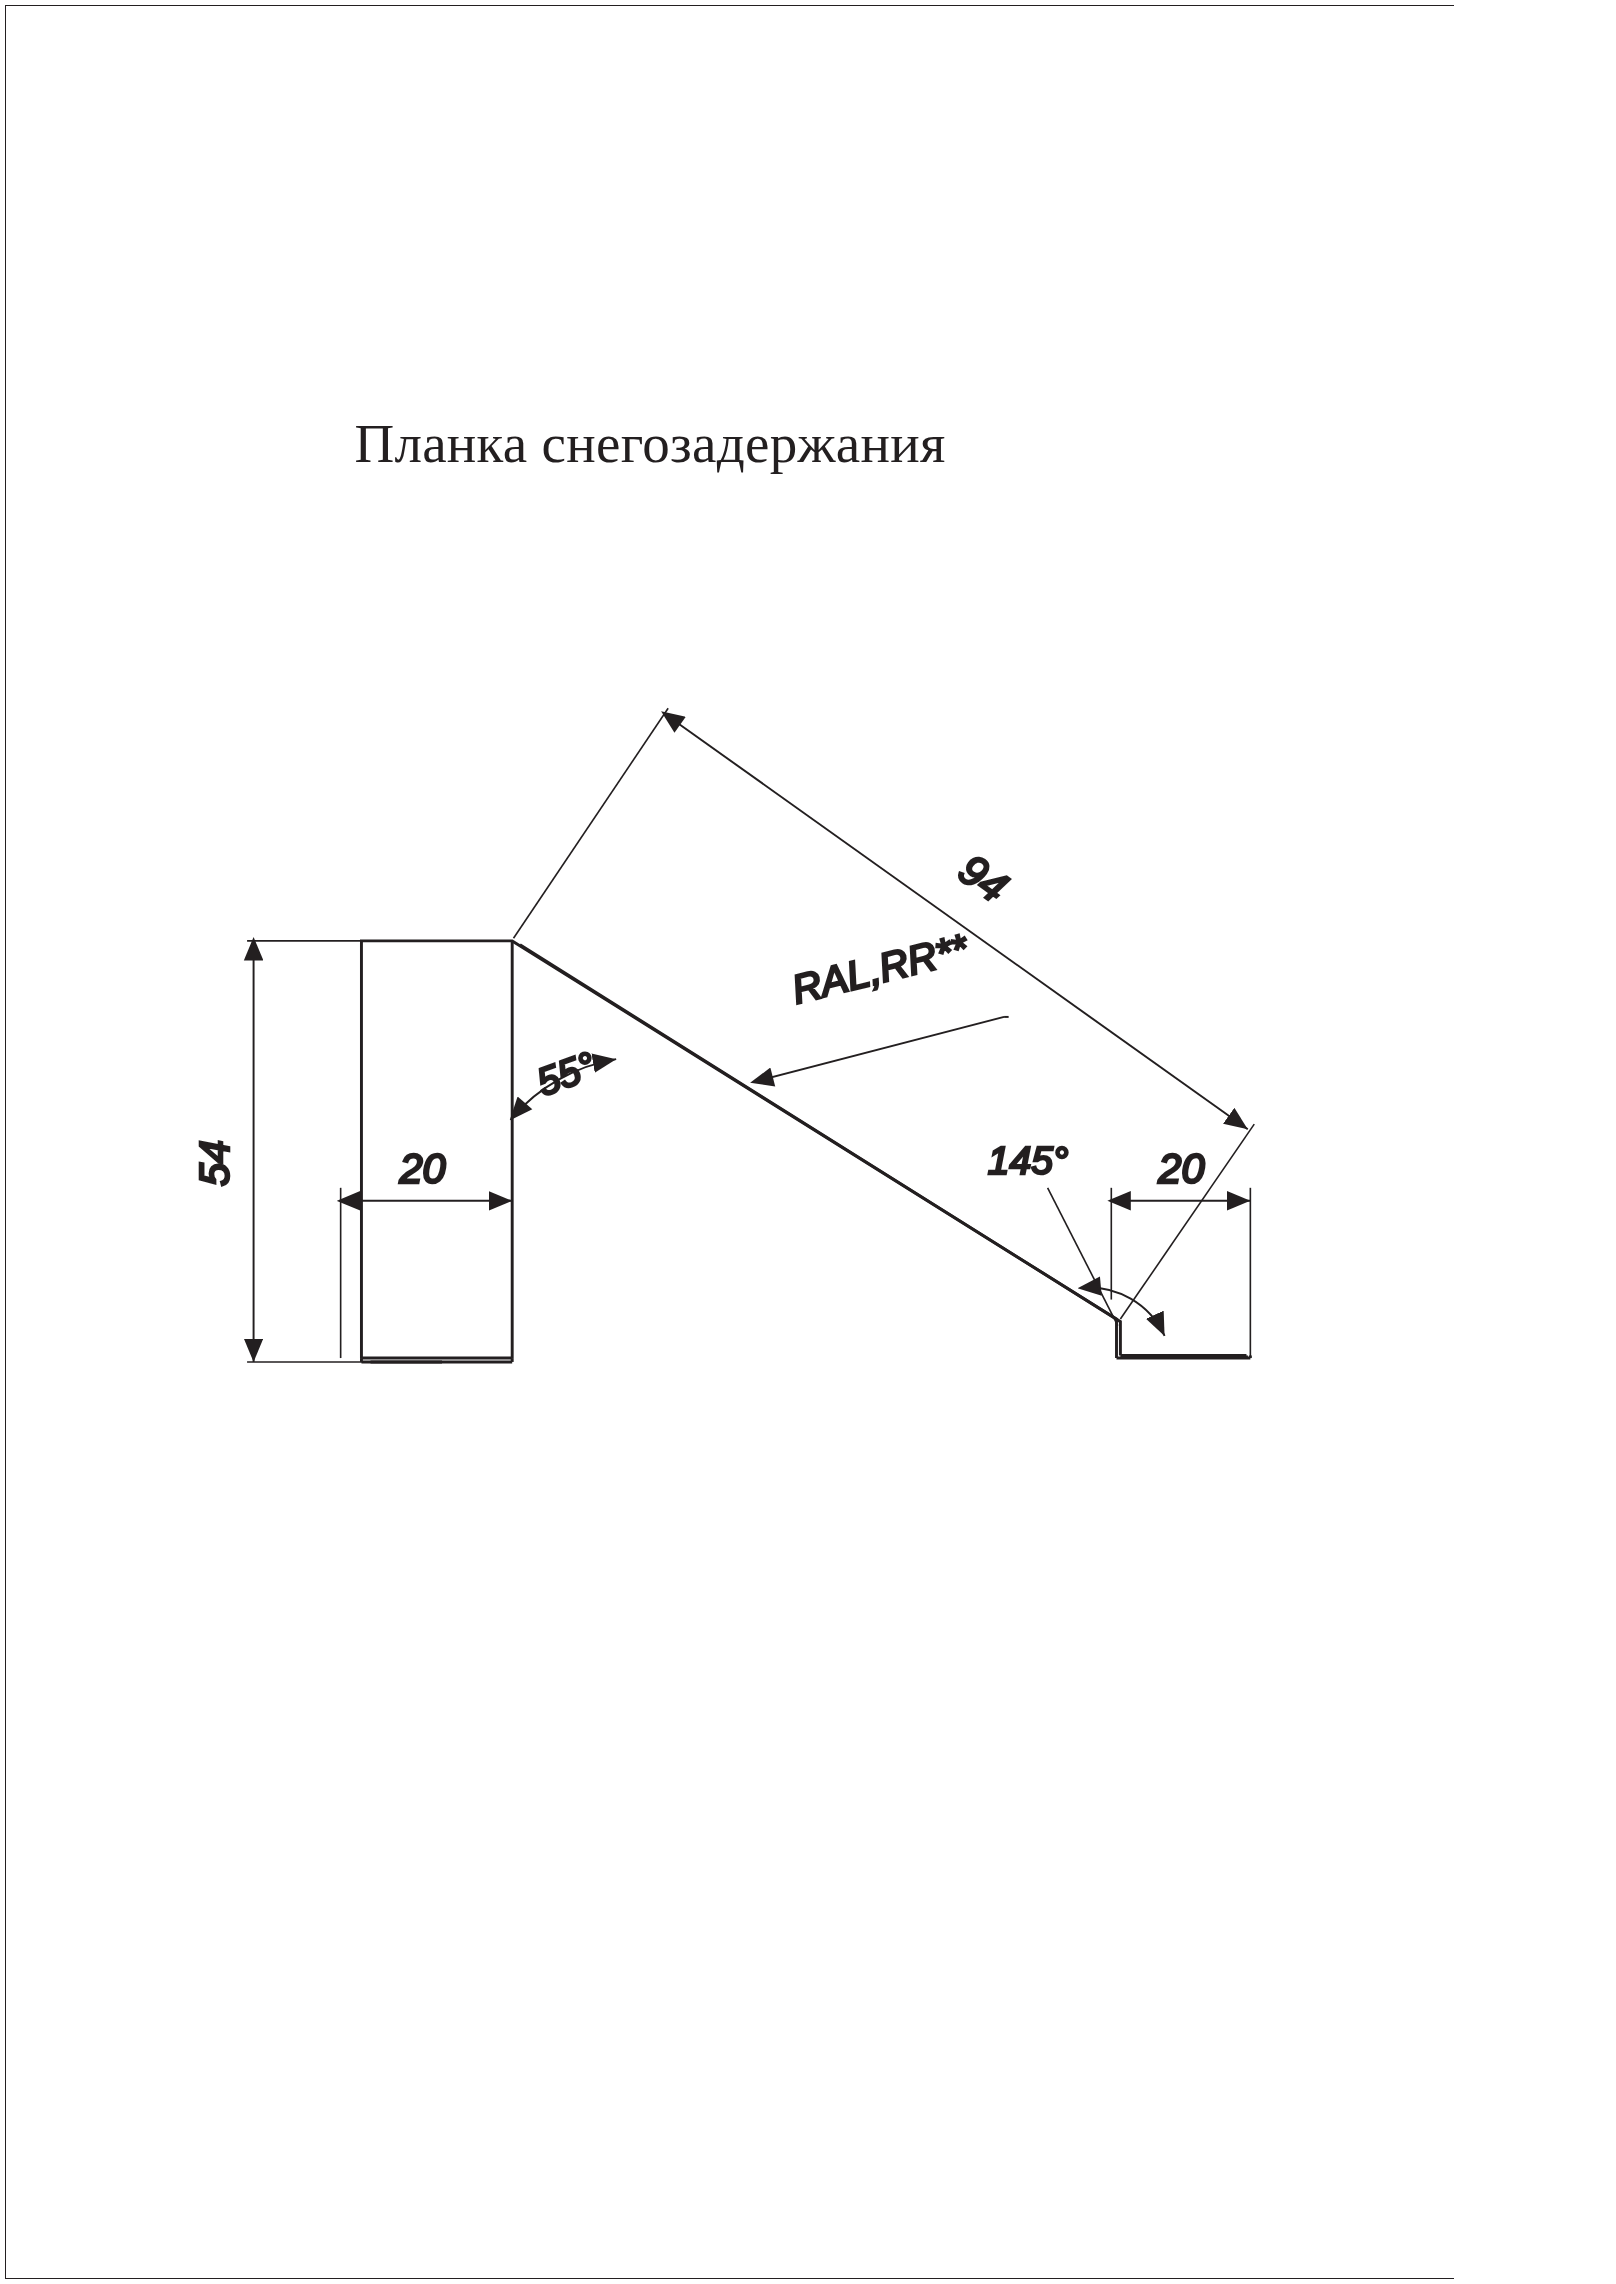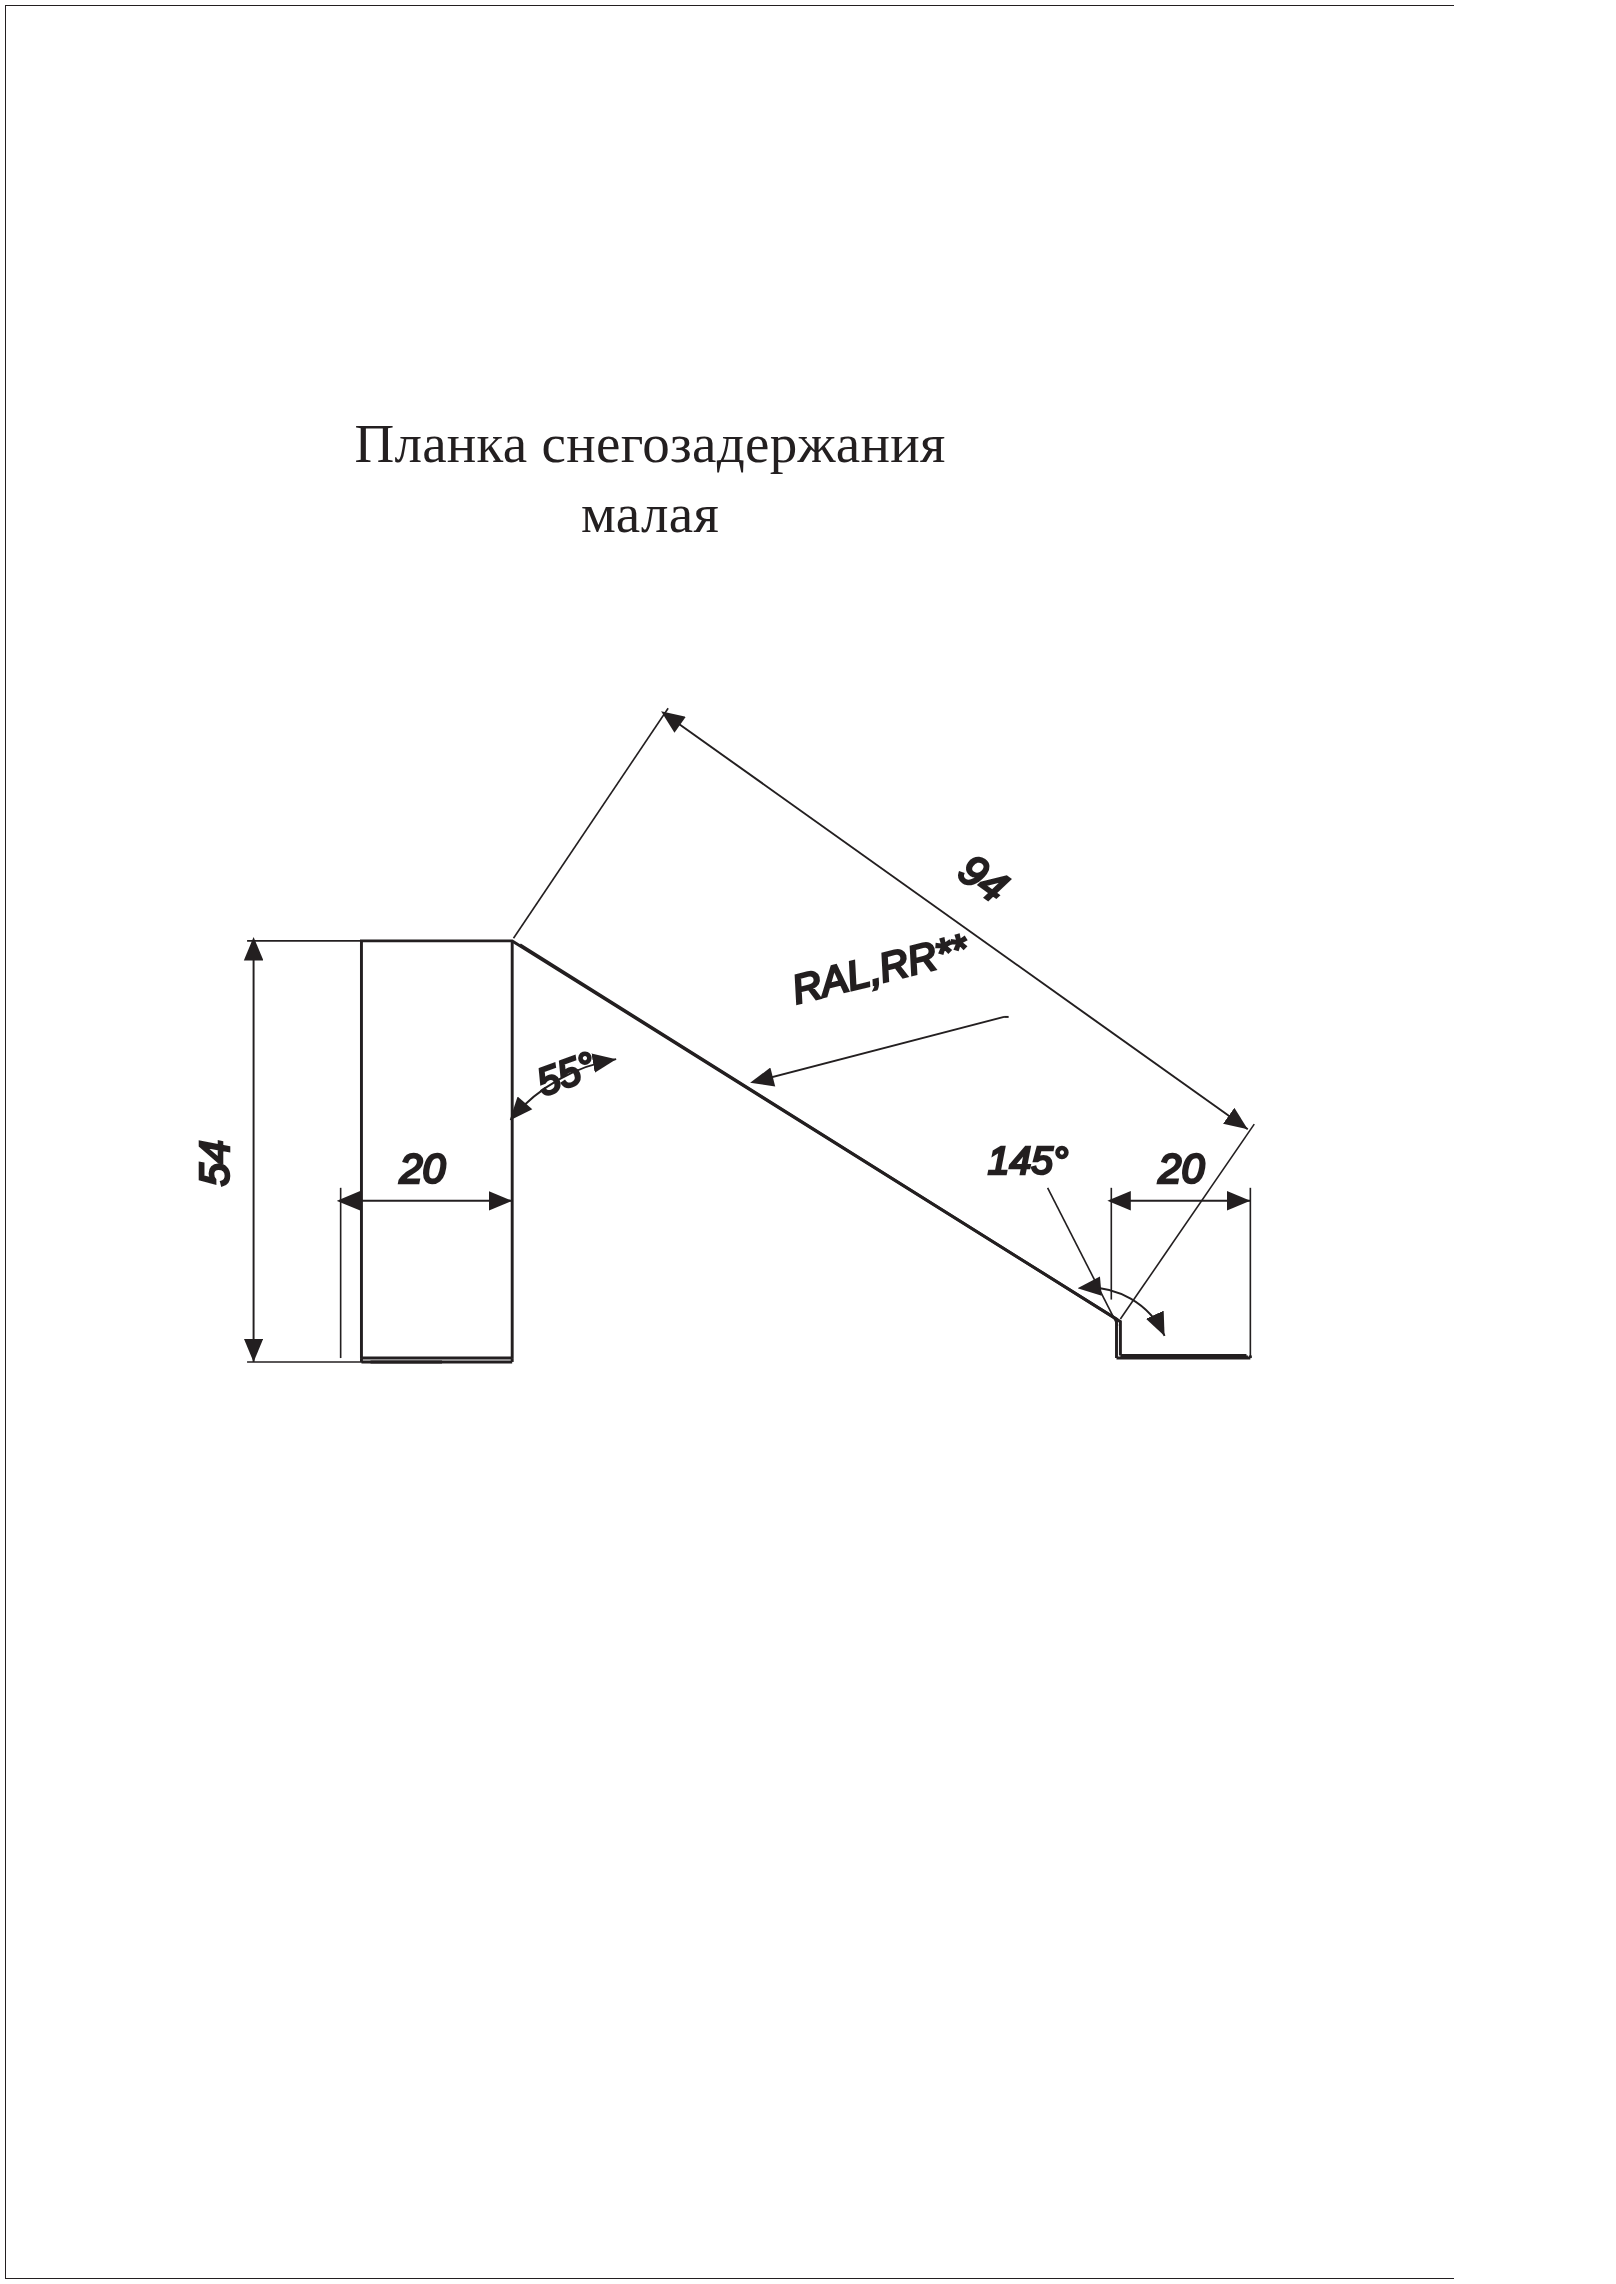--- a/index.html
+++ b/index.html
@@ -54,21 +54,20 @@
 </style>
 </head>
 <body>
 
 <div id="page">
 
   <div id="frame"></div>
 
   <div id="title">
     <div>Планка снегозадержания</div>
-    <div>малая</div>
   </div>
 
   <svg id="drawing" viewBox="0 0 2488 3515">
     <defs>
       <marker id="arrow-end" markerWidth="14" markerHeight="14" refX="12" refY="5" orient="auto" markerUnits="strokeWidth">
         <path d="M0,0 L12,5 L0,10 z" fill="#231f20"></path>
       </marker>
       <marker id="arrow-start" markerWidth="14" markerHeight="14" refX="2" refY="5" orient="auto" markerUnits="strokeWidth">
         <path d="M12,0 L0,5 L12,10 z" fill="#231f20"></path>
       </marker>

